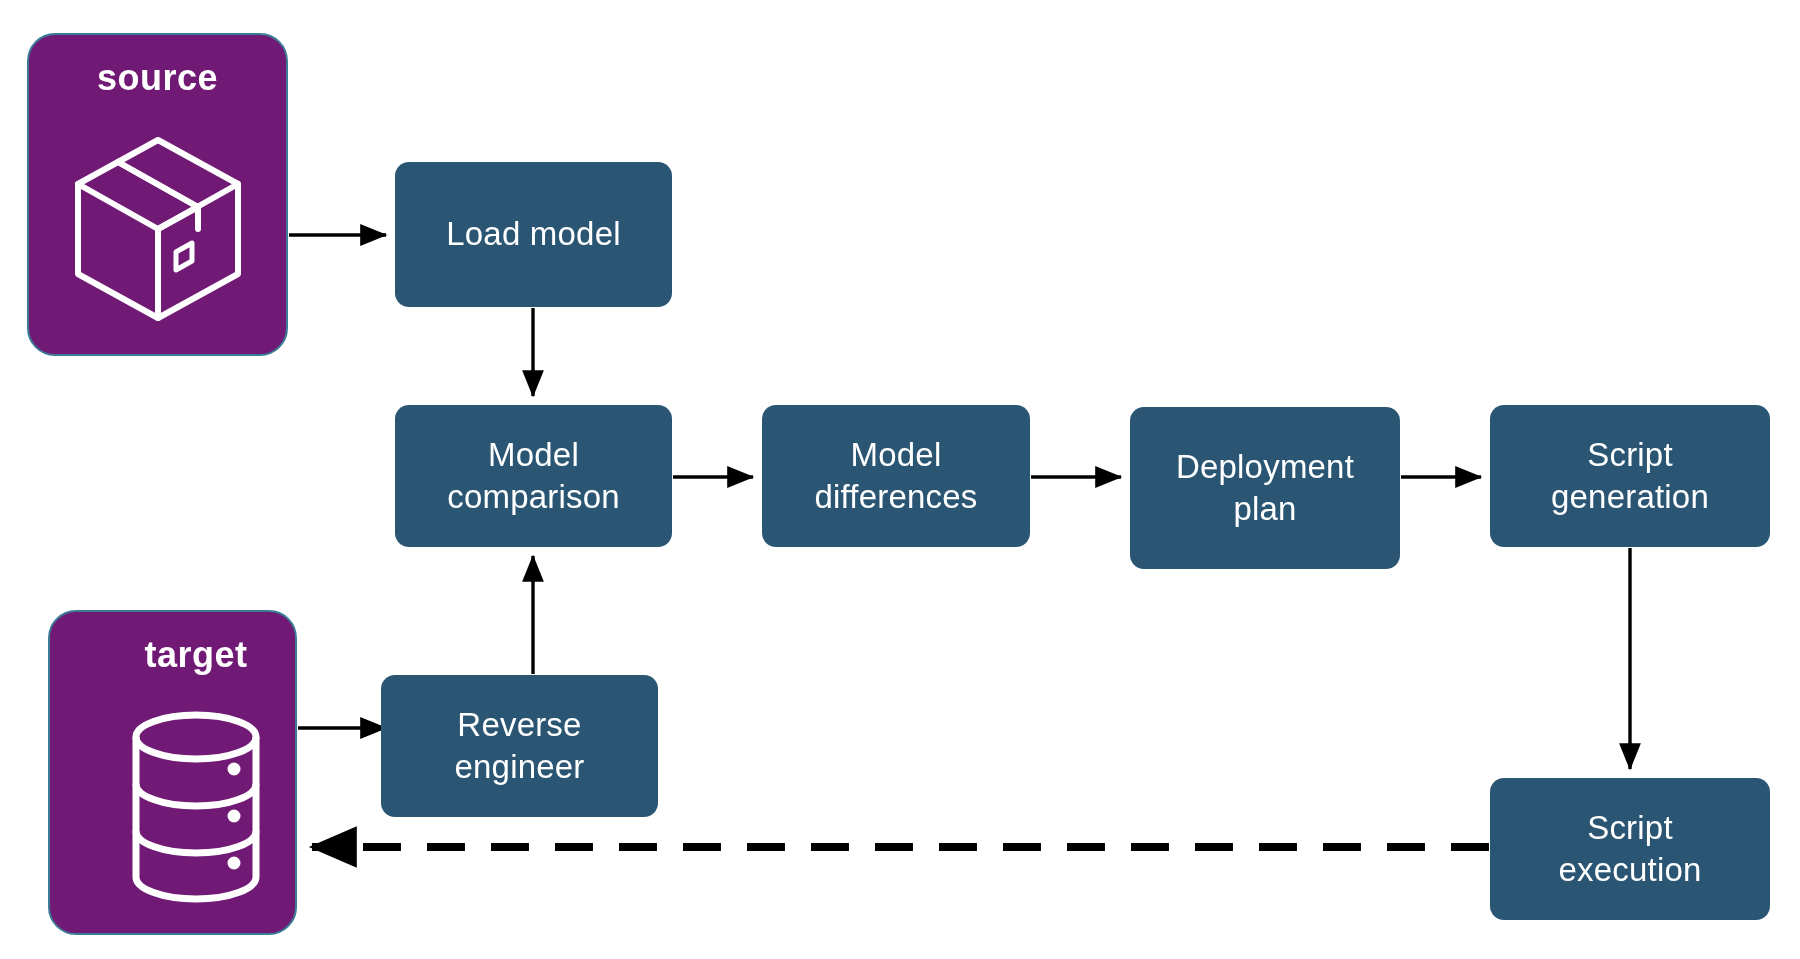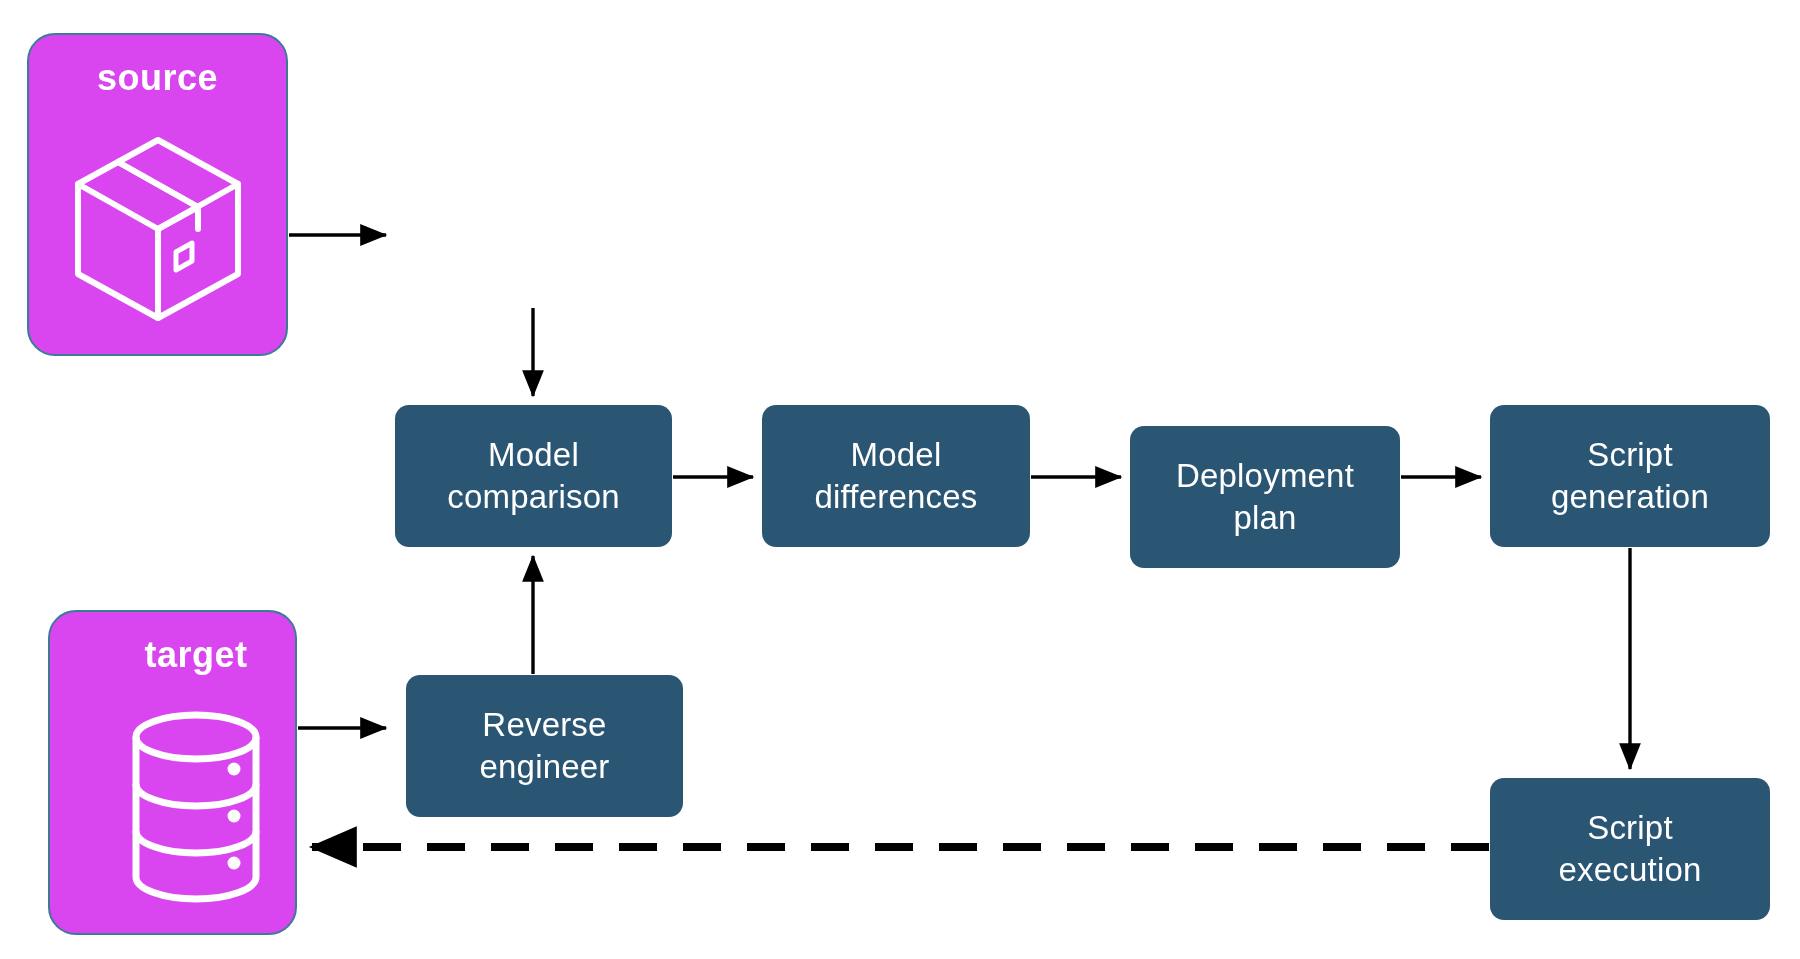--- a/index.html
+++ b/index.html
@@ -40,21 +40,21 @@
     font-size: 33px;
     line-height: 1.28;
     font-weight: 400;
     letter-spacing: 0.2px;
   }
   .proc .label {
     white-space: pre-line;
     padding: 0 10px;
   }
   .endpoint {
-    background: #d946ef;
+    background: #701a75;
     border: 2px solid #3b7b96;
     border-radius: 28px;
     flex-direction: column;
     justify-content: flex-start;
   }
   .endpoint .ep-title {
     font-weight: bold;
     font-size: 36px;
     letter-spacing: 0.5px;
     margin-top: 22px;
@@ -156,44 +156,47 @@
         </g>
         <g fill="#ffffff">
           <circle cx="114" cy="62" r="6.5"></circle>
           <circle cx="114" cy="109" r="6.5"></circle>
           <circle cx="114" cy="156" r="6.5"></circle>
         </g>
       </svg>
     </div>
   </div>
 
+  <div class="node proc" id="node-load-model" style="left: 395px; top: 162px; width: 277px; height: 145px;">
+    <span class="label">Load model</span>
+  </div>
 
   <div class="node proc" id="node-model-comparison" style="left: 395px; top: 405px; width: 277px; height: 142px;">
     <span class="label">Model
 comparison</span>
   </div>
 
   <div class="node proc" id="node-model-differences" style="left: 762px; top: 405px; width: 268px; height: 142px;">
     <span class="label">Model
 differences</span>
   </div>
 
-  <div class="node proc" id="node-deployment-plan" style="left: 1130px; top: 426px; width: 270px; height: 142px;">
+  <div class="node proc" id="node-deployment-plan" style="left: 1130px; top: 407px; width: 270px; height: 162px;">
     <span class="label">Deployment
 plan</span>
   </div>
 
   <div class="node proc" id="node-script-generation" style="left: 1490px; top: 405px; width: 280px; height: 142px;">
     <span class="label">Script
 generation</span>
   </div>
 
   <div class="node proc" id="node-script-execution" style="left: 1490px; top: 778px; width: 280px; height: 142px;">
     <span class="label">Script
 execution</span>
   </div>
 
-  <div class="node proc" id="node-reverse-engineer" style="left: 406px; top: 675px; width: 277px; height: 142px;">
+  <div class="node proc" id="node-reverse-engineer" style="left: 381px; top: 675px; width: 277px; height: 142px;">
     <span class="label">Reverse
 engineer</span>
   </div>
 
 </div>
 
 </body></html>

